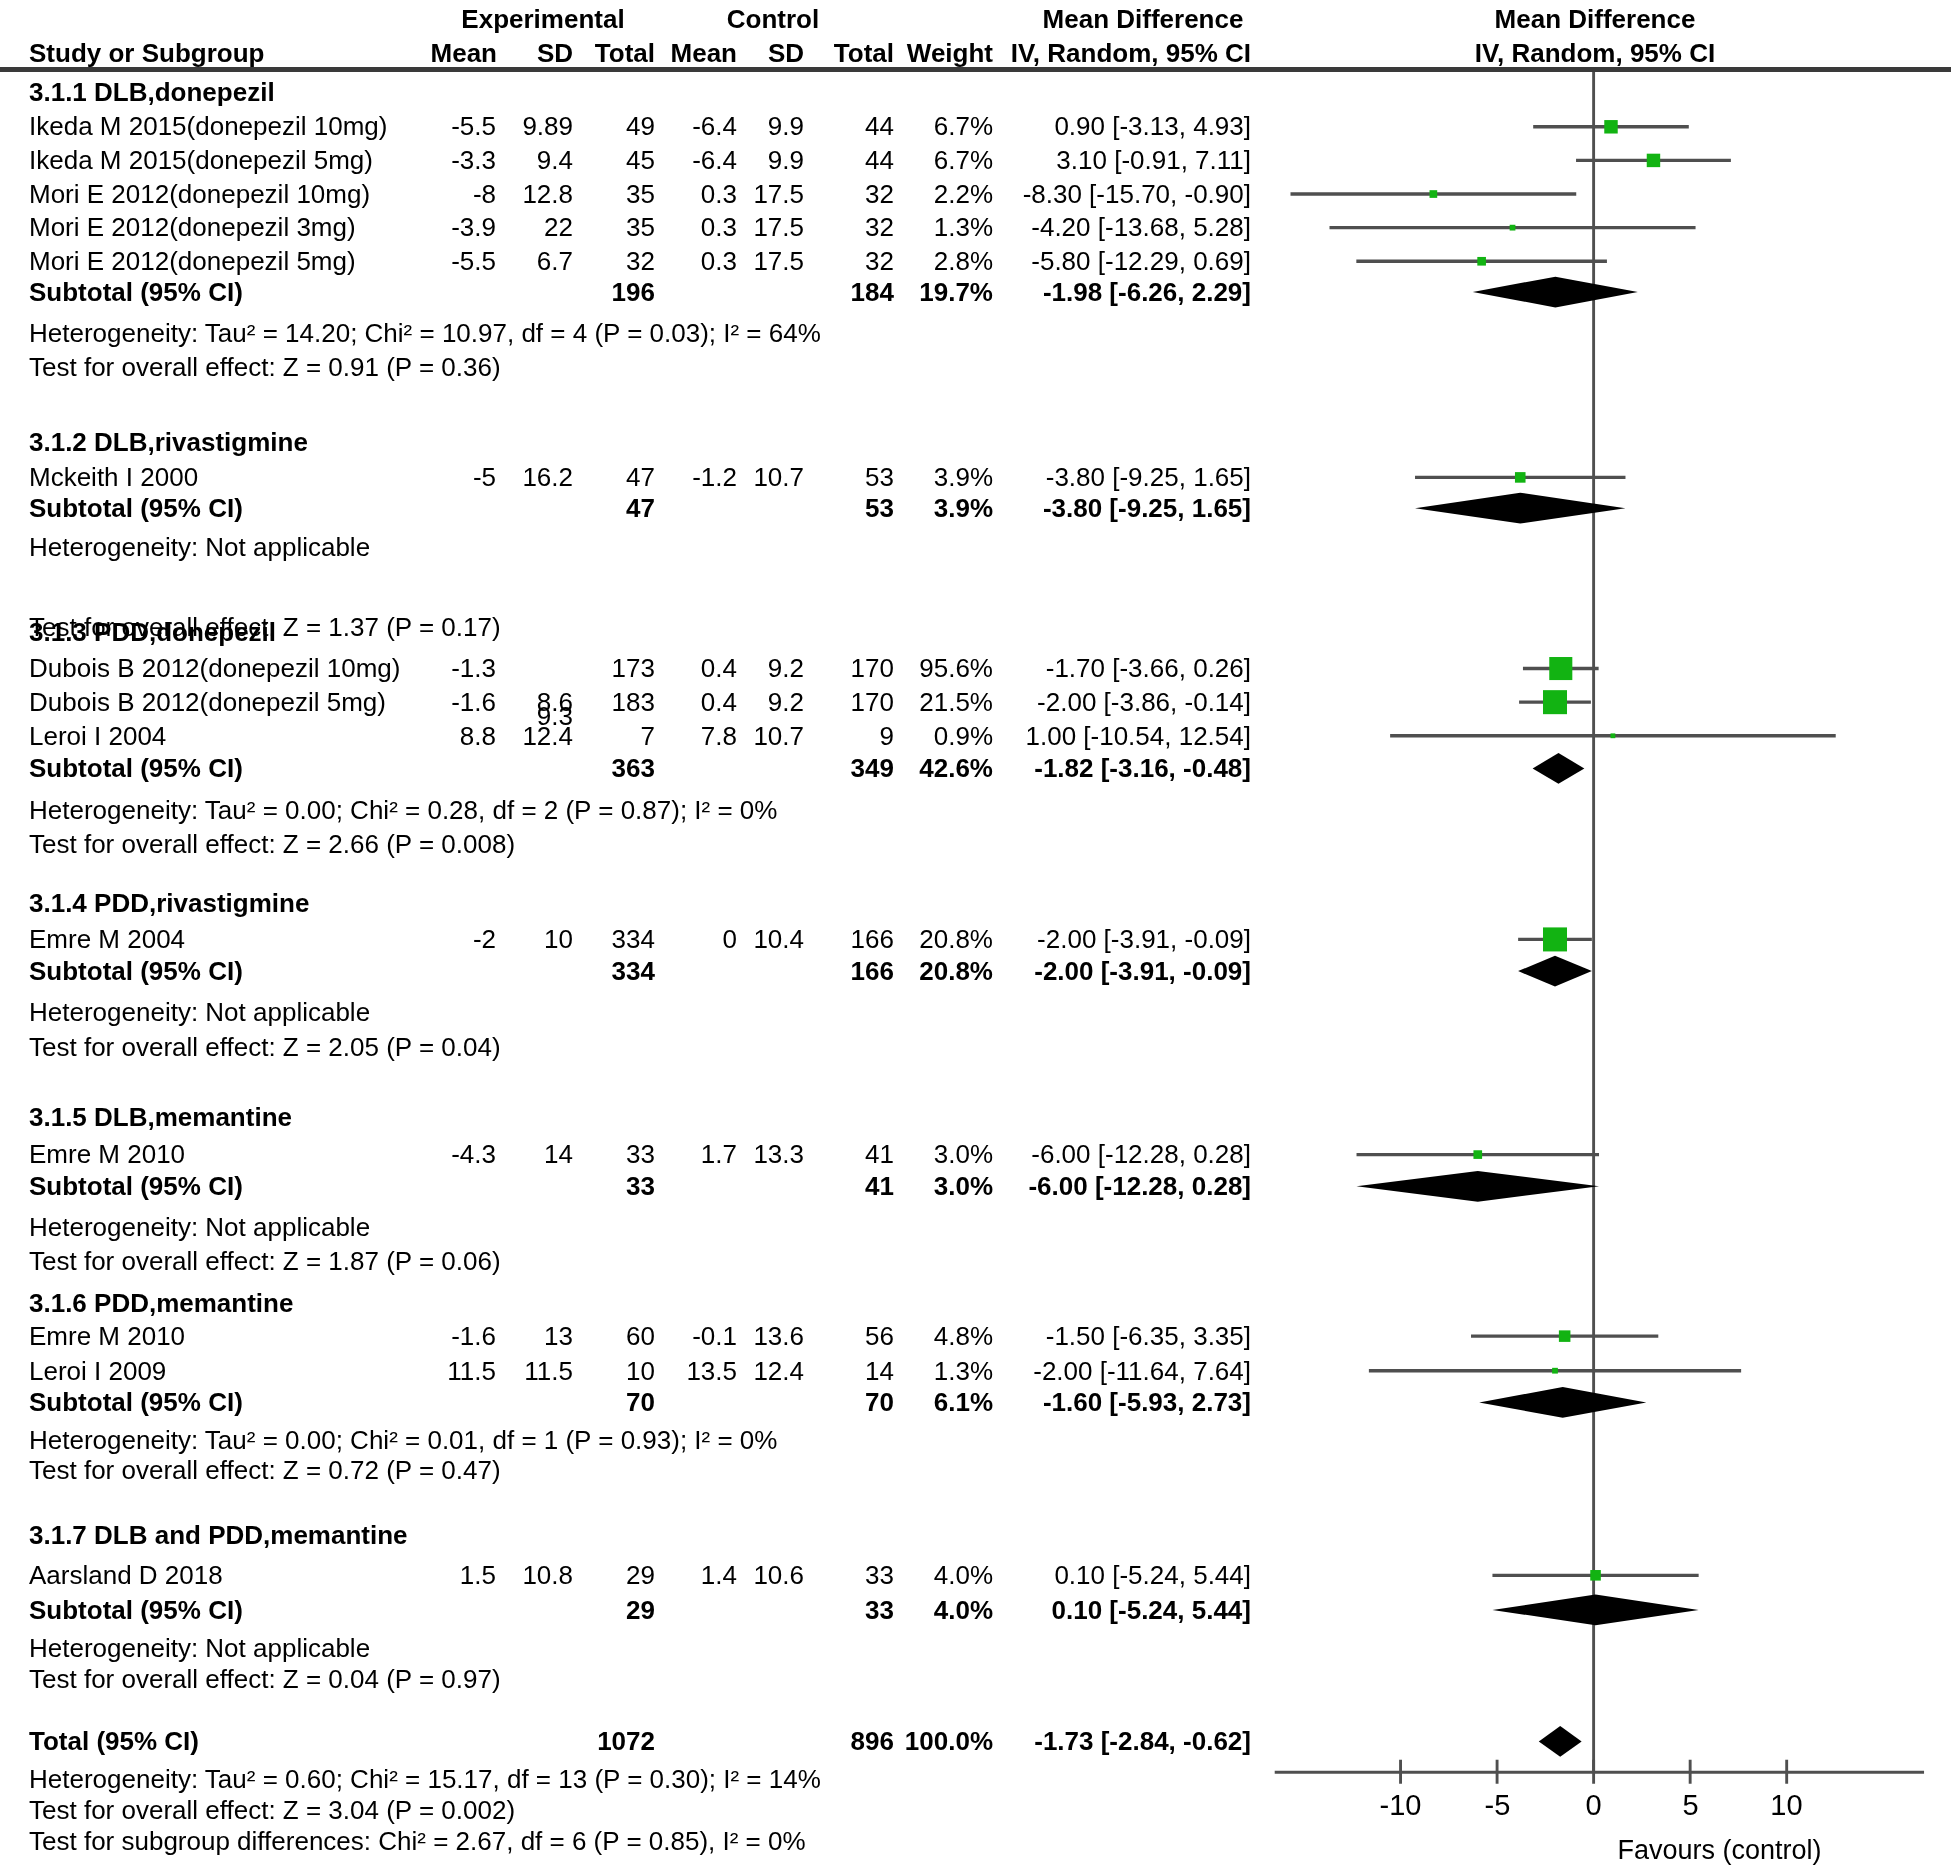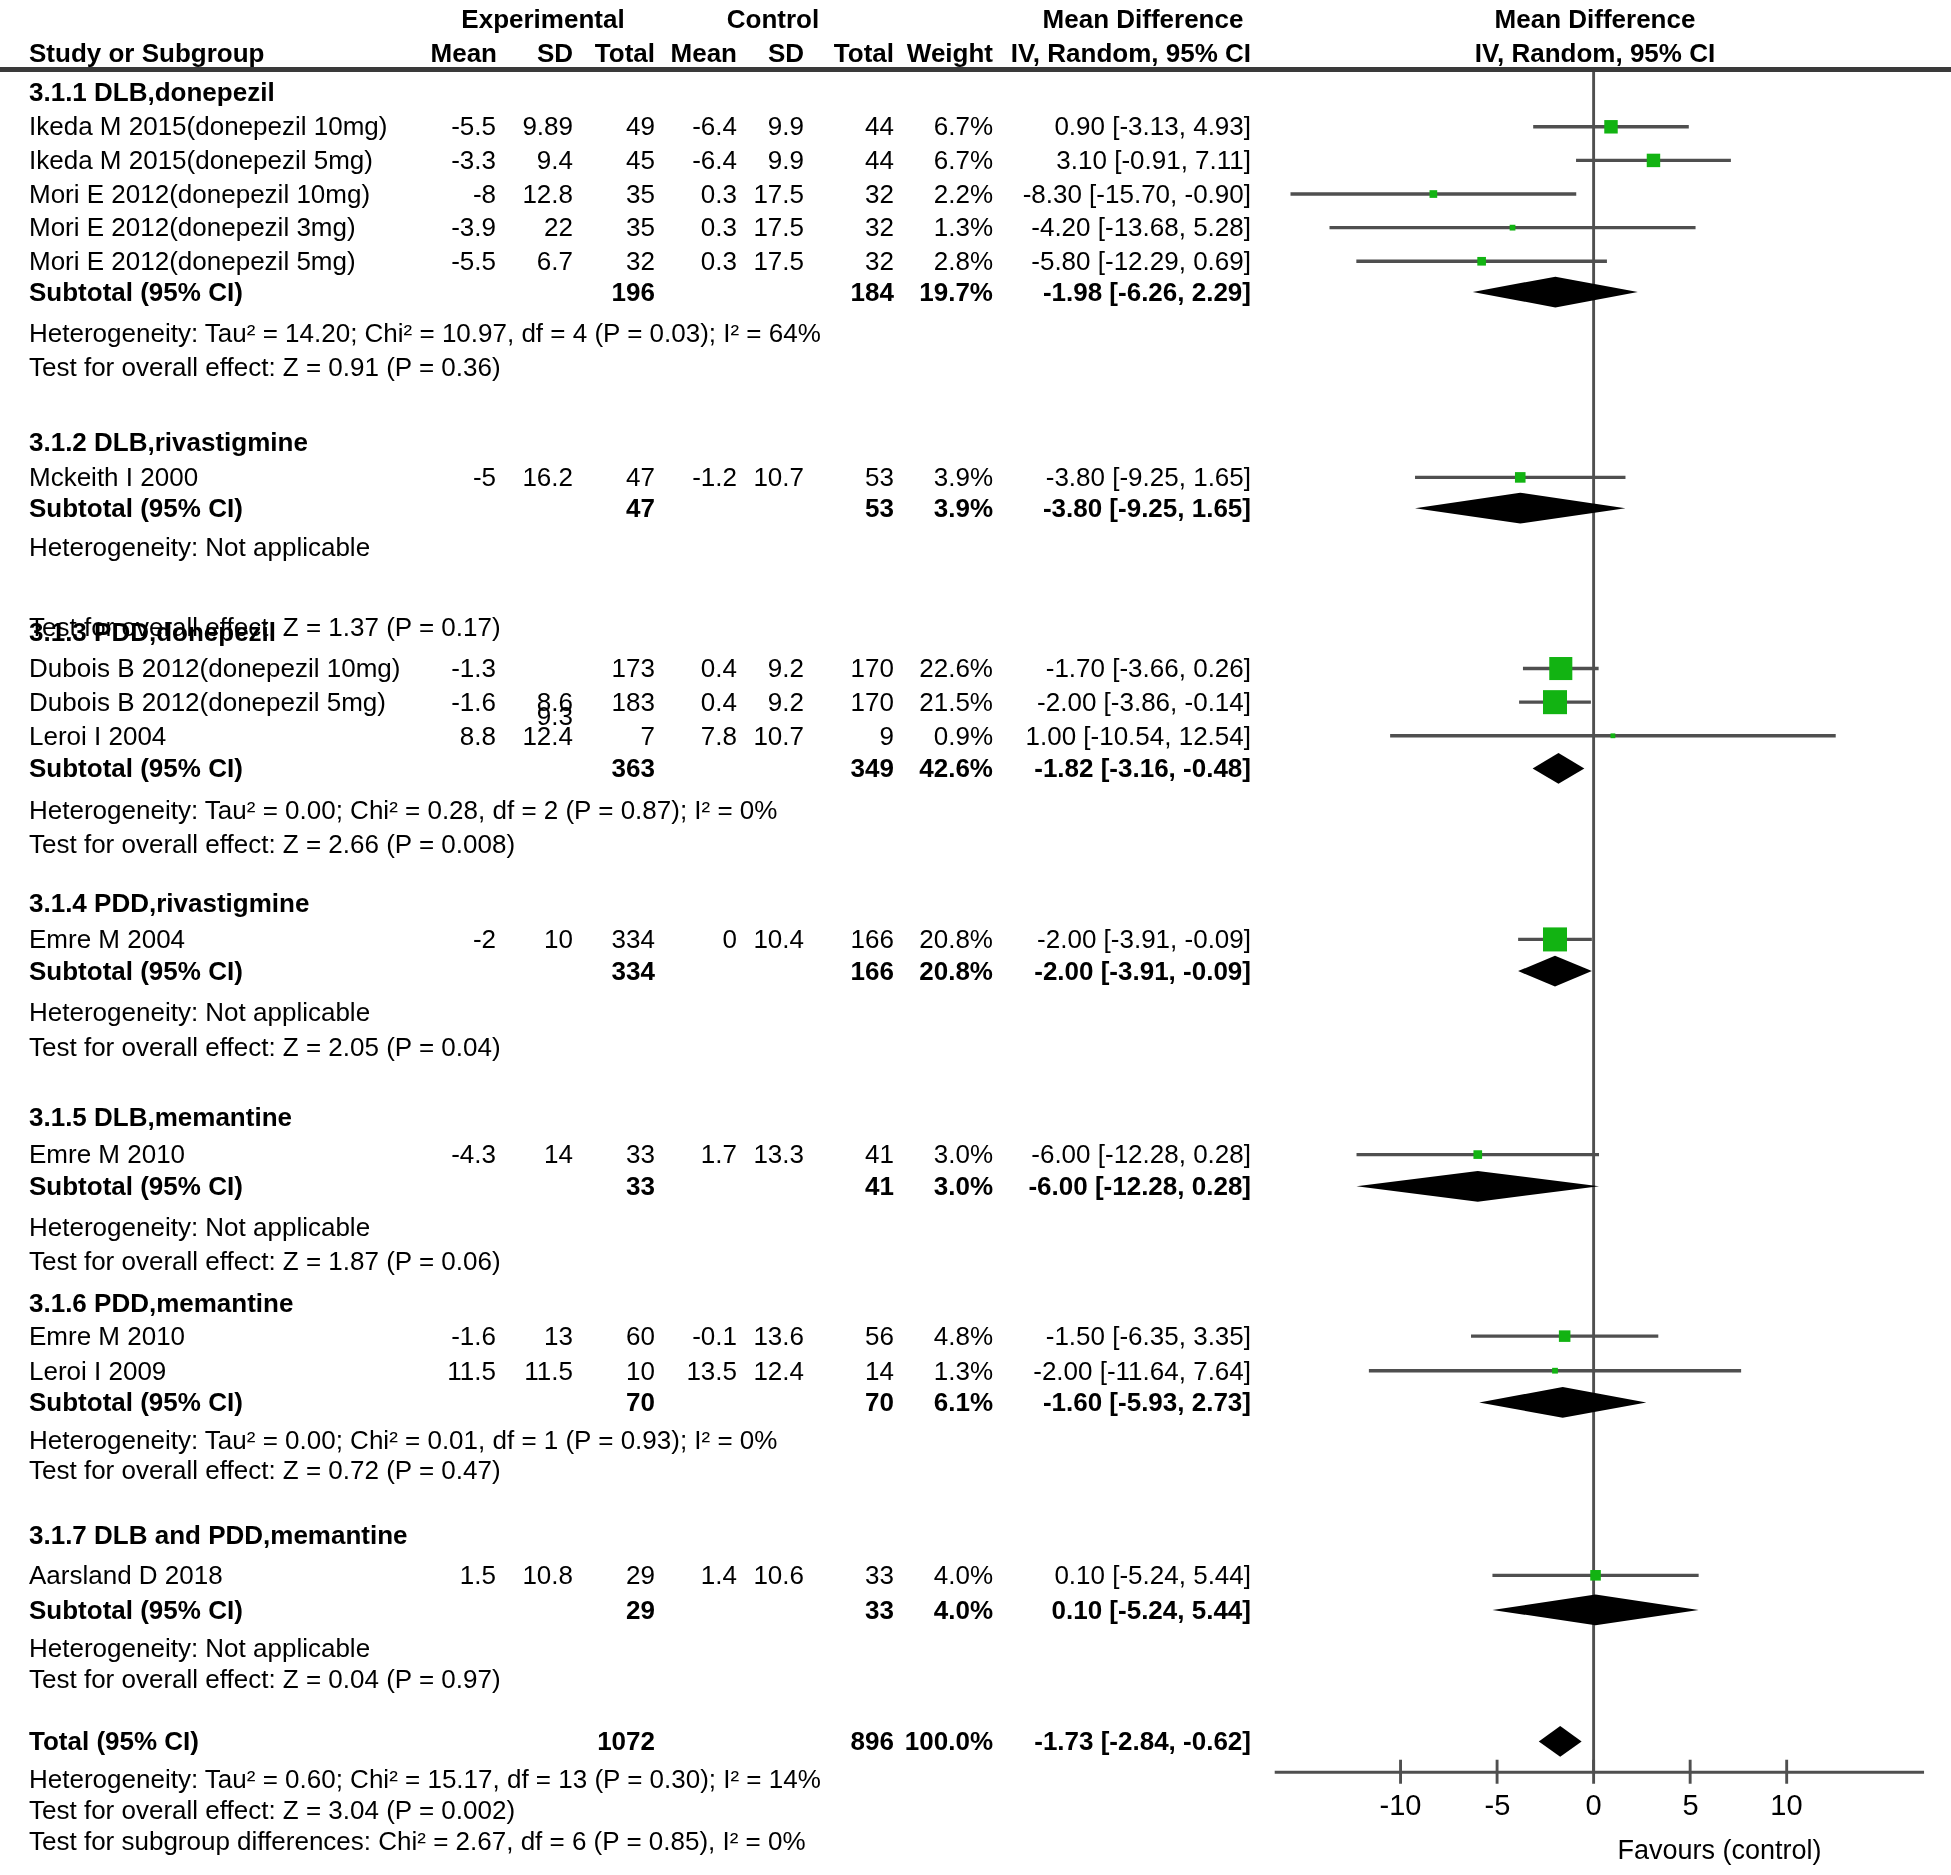--- a/index.html
+++ b/index.html
@@ -146,21 +146,21 @@
         <span class="lbl b">3.1.3 PDD,donepezil</span>
       </div>
       <div class="row" style="top: 652px;">
         <span class="lbl">Dubois B 2012(donepezil 10mg)</span>
         <span class="r" style="left: 381px; width: 115px;">-1.3</span>
         <span class="r" style="left: 458px; width: 115px; margin-top: 48px;">9.3</span>
         <span class="r" style="left: 540px; width: 115px;">173</span>
         <span class="r" style="left: 622px; width: 115px;">0.4</span>
         <span class="r" style="left: 689px; width: 115px;">9.2</span>
         <span class="r" style="left: 779px; width: 115px;">170</span>
-        <span class="r" style="left: 859px; width: 134px;">22.6%</span>
+        <span class="r" style="left: 859px; width: 134px;">95.6%</span>
         <span class="r" style="left: 972px; width: 279px;">-1.70 [-3.66, 0.26]</span>
       </div>
       <div class="row" style="top: 686px;">
         <span class="lbl">Dubois B 2012(donepezil 5mg)</span>
         <span class="r" style="left: 381px; width: 115px;">-1.6</span>
         <span class="r" style="left: 458px; width: 115px;">8.6</span>
         <span class="r" style="left: 540px; width: 115px;">183</span>
         <span class="r" style="left: 622px; width: 115px;">0.4</span>
         <span class="r" style="left: 689px; width: 115px;">9.2</span>
         <span class="r" style="left: 779px; width: 115px;">170</span>

